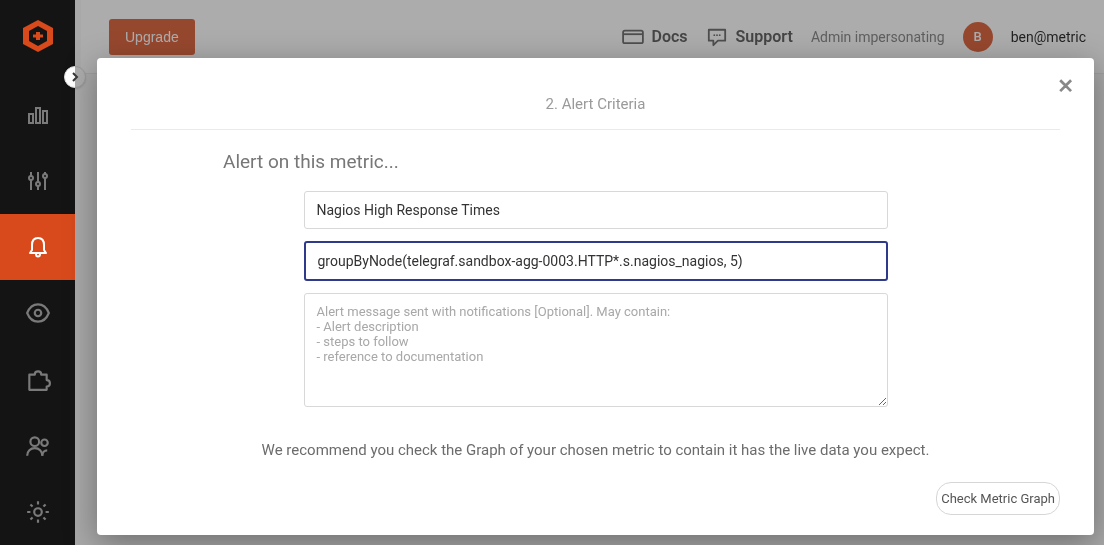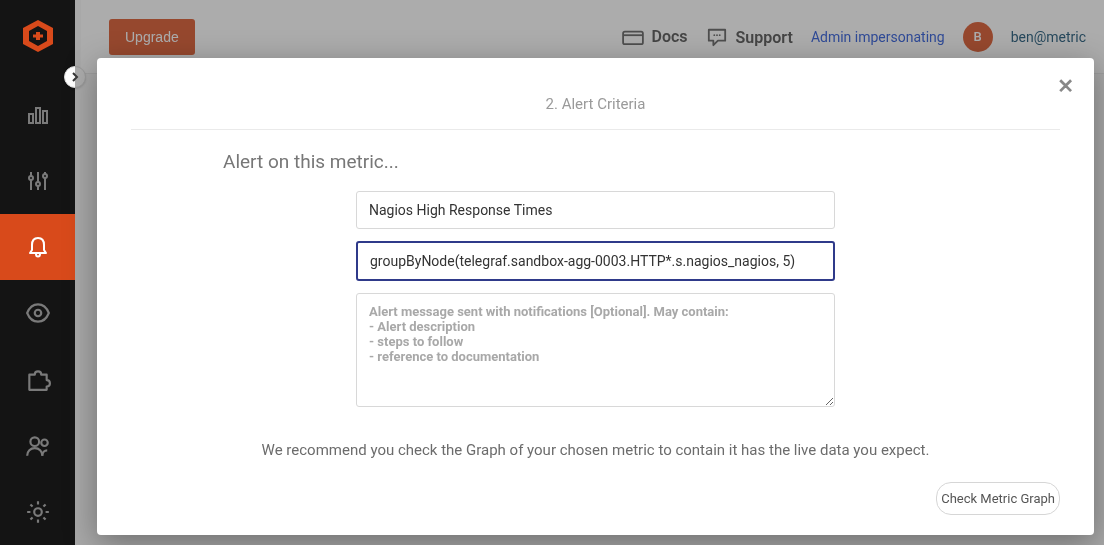--- a/index.html
+++ b/index.html
@@ -76,41 +76,41 @@
     color: #fff;
     border: none;
     padding: 10px 16px;
     border-radius: 3px;
     font-size: 14px;
     cursor: pointer;
   }
   .topbar-spacer { flex: 1; }
   .topbar-link {
     display: flex;
-    align-items: flex-end;
+    align-items: flex-start;
     gap: 8px;
     color: #444;
     font-size: 16px;
     font-weight: 600;
     cursor: pointer;
   }
   .impersonating {
-    color: #1d4ed8;
+    color: #737373;
     font-size: 14px;
   }
   .avatar {
     width: 30px; height: 30px;
     border-radius: 50%;
     background: #d84a1b;
     color: #fff;
     display:flex;align-items:center;justify-content:center;
     font-size: 13px;
     font-weight: 500;
   }
-  .user-email { color: #0c4a6e; font-size: 14px; }
+  .user-email { color: #000000; font-size: 14px; }
   .overlay {
     position: absolute;
     left: 75px; right: 0; top: 0; bottom: 0;
     background: rgba(70,70,70,0.45);
     z-index: 3;
   }
   .modal {
     position: absolute;
     left: 97px;
     top: 58px;
@@ -151,21 +151,21 @@
     font-weight: 700;
     border-bottom-color: #d84a1b;
   }
   .section-title {
     font-size: 19px;
     color: #777;
     margin: 7px 0 18px 92px;
   }
   .form-area {
     margin: 0 auto;
-    width: 479px;
+    width: 584px;
     display: flex;
     flex-direction: column;
     gap: 12px;
   }
   .text-input {
     width: 100%;
     border: 1px solid #d8d8d8;
     border-radius: 3px;
     padding: 10px 12px;
     font-size: 14px;
@@ -179,21 +179,20 @@
   .textarea-input {
     width: 100%;
     min-height: 114px;
     border: 1px solid #d8d8d8;
     border-radius: 3px;
     padding: 10px 12px;
     font-size: 13px;
     color: #333;
     font-family: inherit;
     resize: both;
-    font-weight: bold;
   }
   .textarea-input::placeholder { color: #a8a8a8; white-space: pre-line; }
   .recommend {
     text-align: center;
     color: #6c6c6c;
     font-size: 15px;
     margin-top: 34px;
   }
   .modal-footer {
     position: absolute;

